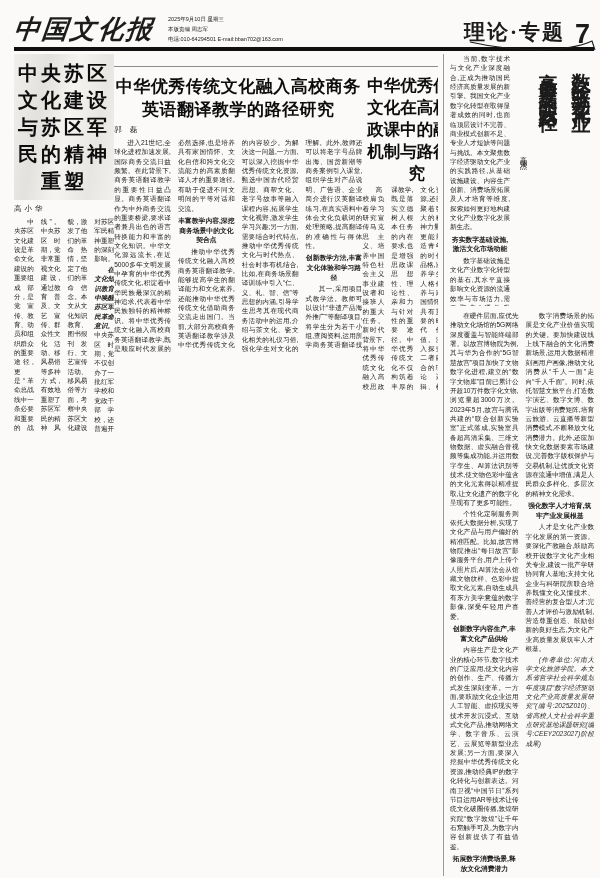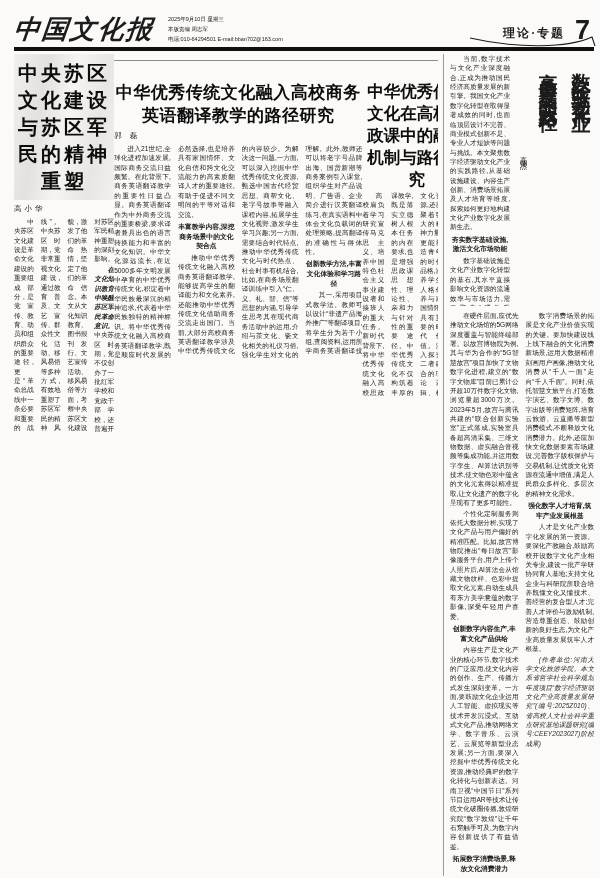--- a/index.html
+++ b/index.html
@@ -11,21 +11,21 @@
   }
   
   .masthead{display:flex;align-items:flex-start;height:38px;}
   .logo{
     font-family:"DejaVu Serif",serif;font-weight:bold;font-style:italic;
     font-size:26px;letter-spacing:2px;transform:skewX(-6deg);
     padding-top:4px;white-space:nowrap;
   }
   .pubinfo{font-size:5.5px;line-height:1.8;color:#222;margin-left:14px;padding-top:7px;white-space:nowrap;}
   .section-head{margin-left:auto;display:flex;align-items:flex-end;gap:10px;padding:10px 4px 0 0;position:relative;}
-  .section-title{font-family:"Liberation Serif",serif;font-weight:bold;font-size:12px;letter-spacing:2px;white-space:nowrap;text-align:center;}
+  .section-title{font-family:"Liberation Serif",serif;font-weight:bold;font-size:21px;letter-spacing:2px;white-space:nowrap;text-align:center;}
   .page-num{font-size:27px;font-weight:bold;line-height:0.9;}
   .flourish{position:absolute;right:-4px;bottom:-7px;}
   .head-rule{height:4px;background:#101010;margin-top:1px;}
   
   .content{display:flex;height:822px;margin-top:3px;overflow:hidden;}
   .col-left{width:424px;display:flex;flex-direction:row;overflow:hidden;}
   .sidebar{flex:1;border-left:1px solid #9a9a96;margin-left:5px;padding-left:6px;
            display:flex;flex-direction:column;overflow:hidden;}
   
   .a-title{text-align:center;font-weight:bold;color:#0d0d0d;}
@@ -39,21 +39,21 @@
   .p-note{text-indent:2em;font-style:italic;color:#2b2b2b;}
   .p-subhead{font-weight:bold;text-align:center;margin:3px 0 2px 0 !important;font-size:6.8px;}
   .lead{font-weight:bold;font-style:italic;}
   
   .art1 .a-title{
     font-size:20px;letter-spacing:3px;padding:6px 2px 5px;
     background:linear-gradient(100deg,#f1f0ed 0%,#e2e1dd 28%,#f5f4f1 52%,#e7e6e2 78%,#f2f1ee 100%);
   }
   .art1 .a-body{column-count:4;height:224px;margin-top:2px;}
   
-  .art-sep{border-top:1px solid #8c8c88;margin-top:6px;padding-top:20px;}
+  .art-sep{border-top:1px solid #8c8c88;margin-top:12px;padding-top:8px;}
   .art3 .a-title{font-size:17px;letter-spacing:0.5px;}
   .art3 .a-body{column-count:4;height:220px;}
   .art4 .a-title{font-size:16.5px;letter-spacing:0;}
   .art4 .a-body{column-count:4;height:214px;}
   
   .sb-top{display:flex;height:252px;overflow:hidden;}
   .sb-intro{width:60px;overflow:hidden;font-size:6.6px;line-height:1.42;text-align:justify;}
   .sb-intro p{margin:0 0 1px 0;}
   .vtitle-block{
     flex:1;writing-mode:vertical-rl;padding:4px 0 0 0;

